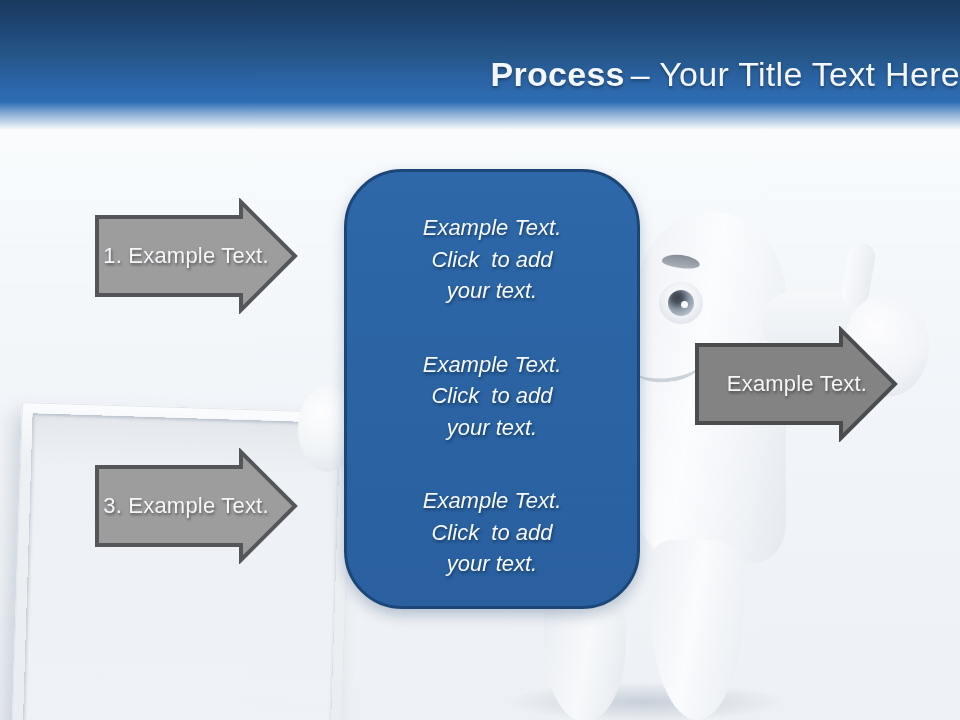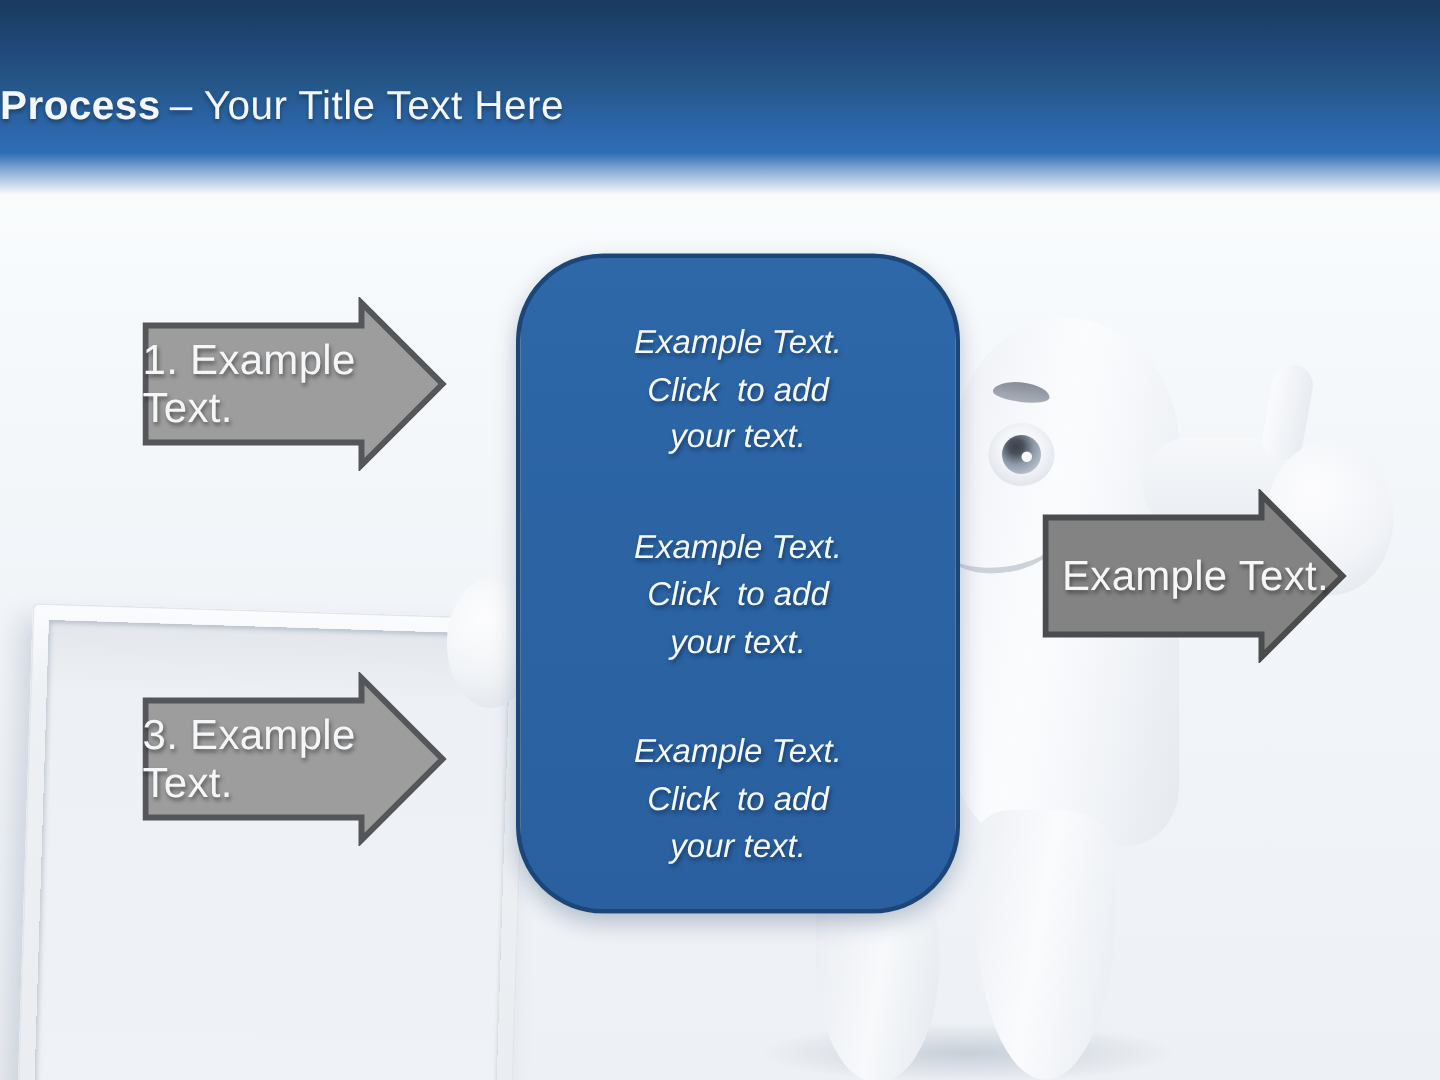--- a/index.html
+++ b/index.html
@@ -9,22 +9,22 @@
     background:linear-gradient(180deg,#ffffff 0%,#f7fafc 25%,#f1f4f8 60%,#edf0f4 100%);
   }
   
   .header{
     position:absolute;left:0;top:0;width:960px;height:134px;z-index:5;
     background:linear-gradient(180deg,
       #1a3a5e 0%,#1f4777 22%,#255688 42%,#2a62a2 58%,#2d69ad 68%,
       #2e6db4 76%,rgba(46,109,180,0.55) 85%,rgba(240,245,250,0) 97%);
   }
   .title{
-    position:absolute;left:0;top:55px;width:100%;text-align:left;
-    color:#f3f7fc;font-size:27px;letter-spacing:.3px;
+    position:absolute;left:0;top:55px;width:100%;text-align:right;
+    color:#f3f7fc;font-size:34px;letter-spacing:.3px;
     text-shadow:0 2px 3px rgba(0,0,0,.35);
   }
   .title .t-bold{font-weight:bold;}
   .title .t-rest{font-weight:normal;margin-left:6px;}
   
   .board{
     position:absolute;left:22px;top:402px;width:330px;height:400px;z-index:1;
     transform:rotate(1.8deg);transform-origin:top left;
     background:linear-gradient(180deg,#fbfcfd 0%,#eef1f4 14%,#e9ecf0 100%);
     border-radius:4px;
@@ -107,27 +107,27 @@
   .panel p{
     margin:0;color:#f6f9fc;font-size:22px;line-height:31.5px;
     font-style:italic;text-align:center;white-space:pre-wrap;
     text-shadow:1px 2px 3px rgba(8,28,56,.55);
   }
   
   .arrow{position:absolute;width:204px;height:116px;z-index:4;}
   .arrow svg{position:absolute;left:0;top:0;}
   .arrow .arrow-label{
     position:absolute;inset:0;display:flex;align-items:center;justify-content:center;
-    color:#f4f6f8;font-size:28px;letter-spacing:.2px;
+    color:#f4f6f8;font-size:22px;letter-spacing:.2px;
     text-shadow:1px 2px 3px rgba(0,0,0,.45);
   }
   .arrow.a-left .arrow-label{padding-right:22px;}
   .arrow.a1{left:95px;top:198px;}
   .arrow.a2{left:95px;top:324px;}
-  .arrow.a3{left:95px;top:448px;padding-left:12px;}
+  .arrow.a3{left:95px;top:448px;}
   .arrow.a-right{left:695px;top:326px;}
 </style>
 </head>
 <body>
 
 <div class="slide">
 
   <div class="tooth-part ground-shadow"></div>
 
   <div class="board">

